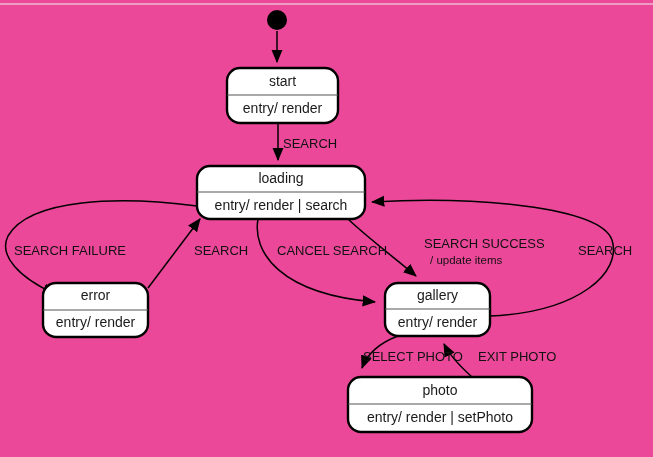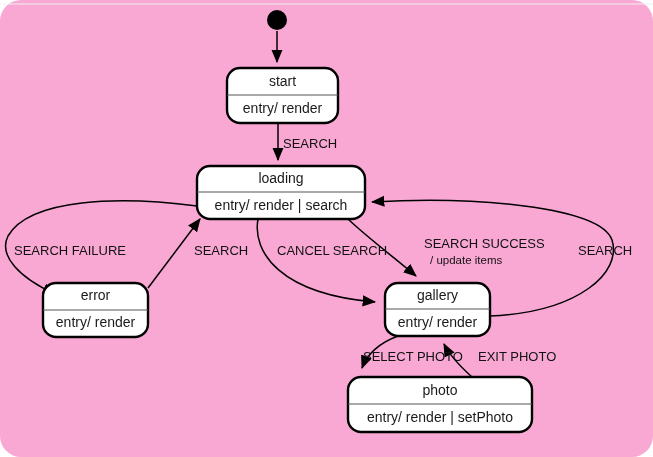--- a/index.html
+++ b/index.html
@@ -10,22 +10,21 @@
   body {
     width: 653px;
     height: 457px;
     font-family: "Liberation Sans", sans-serif;
     overflow: hidden;
   }
   #diagram-root {
     position: relative;
     width: 653px;
     height: 457px;
-    background: #f9a8d4;
-    border-radius: 21px;
+    background: #ec4899;
   }
   svg#state-diagram {
     display: block;
     width: 653px;
     height: 457px;
   }
   .state-box-rect {
     fill: #ffffff;
     stroke: #000000;
     stroke-width: 2.4;

